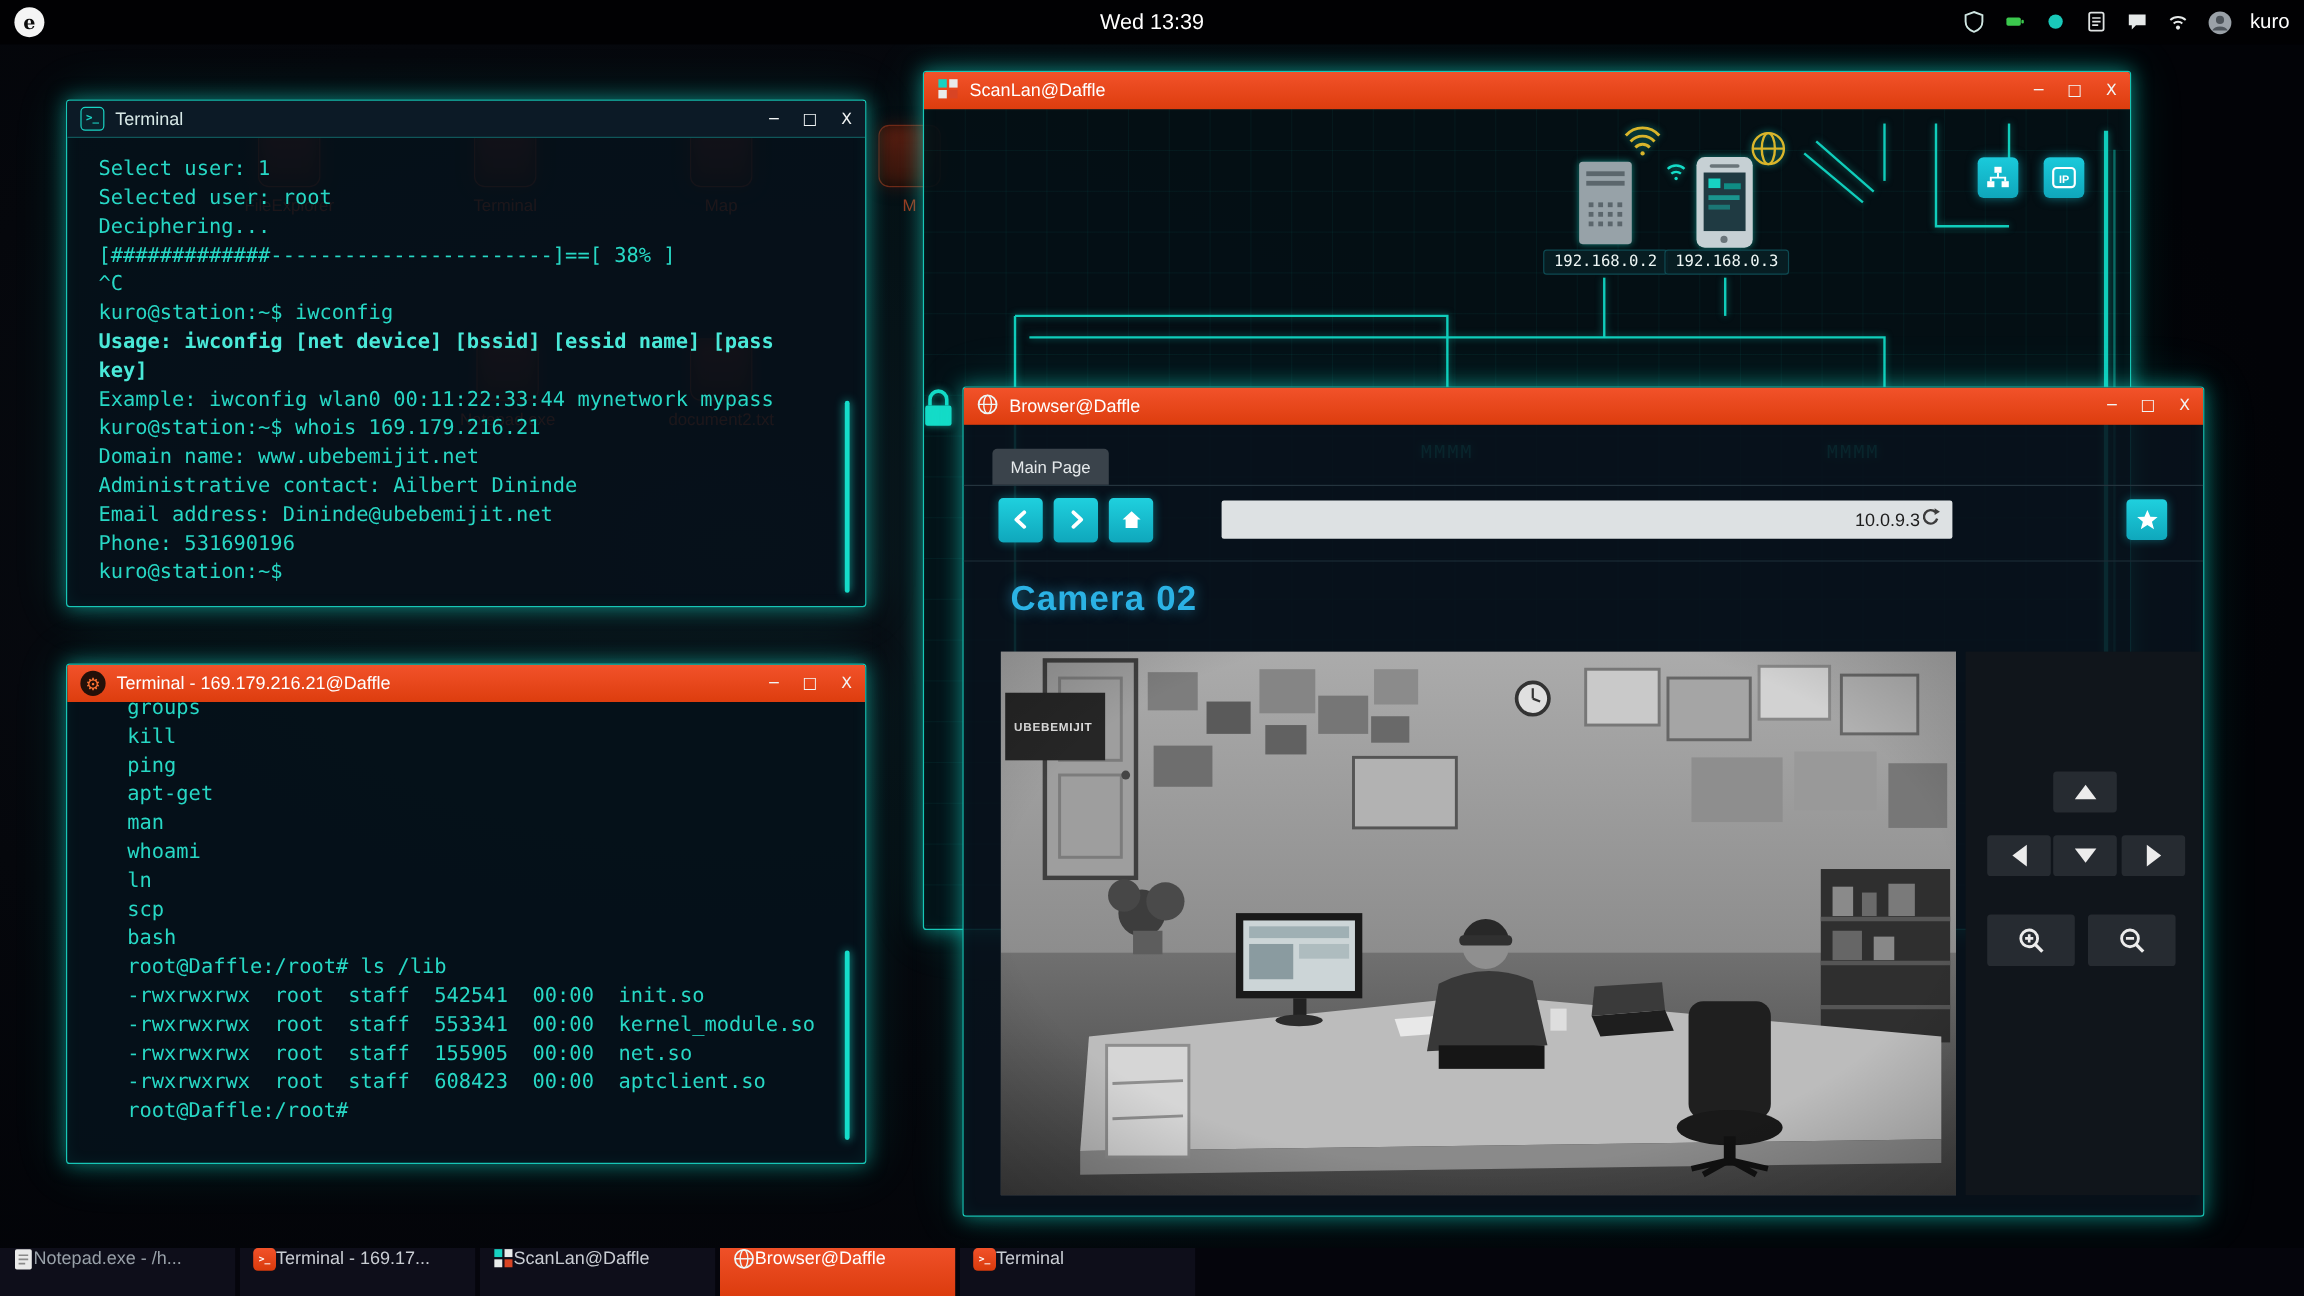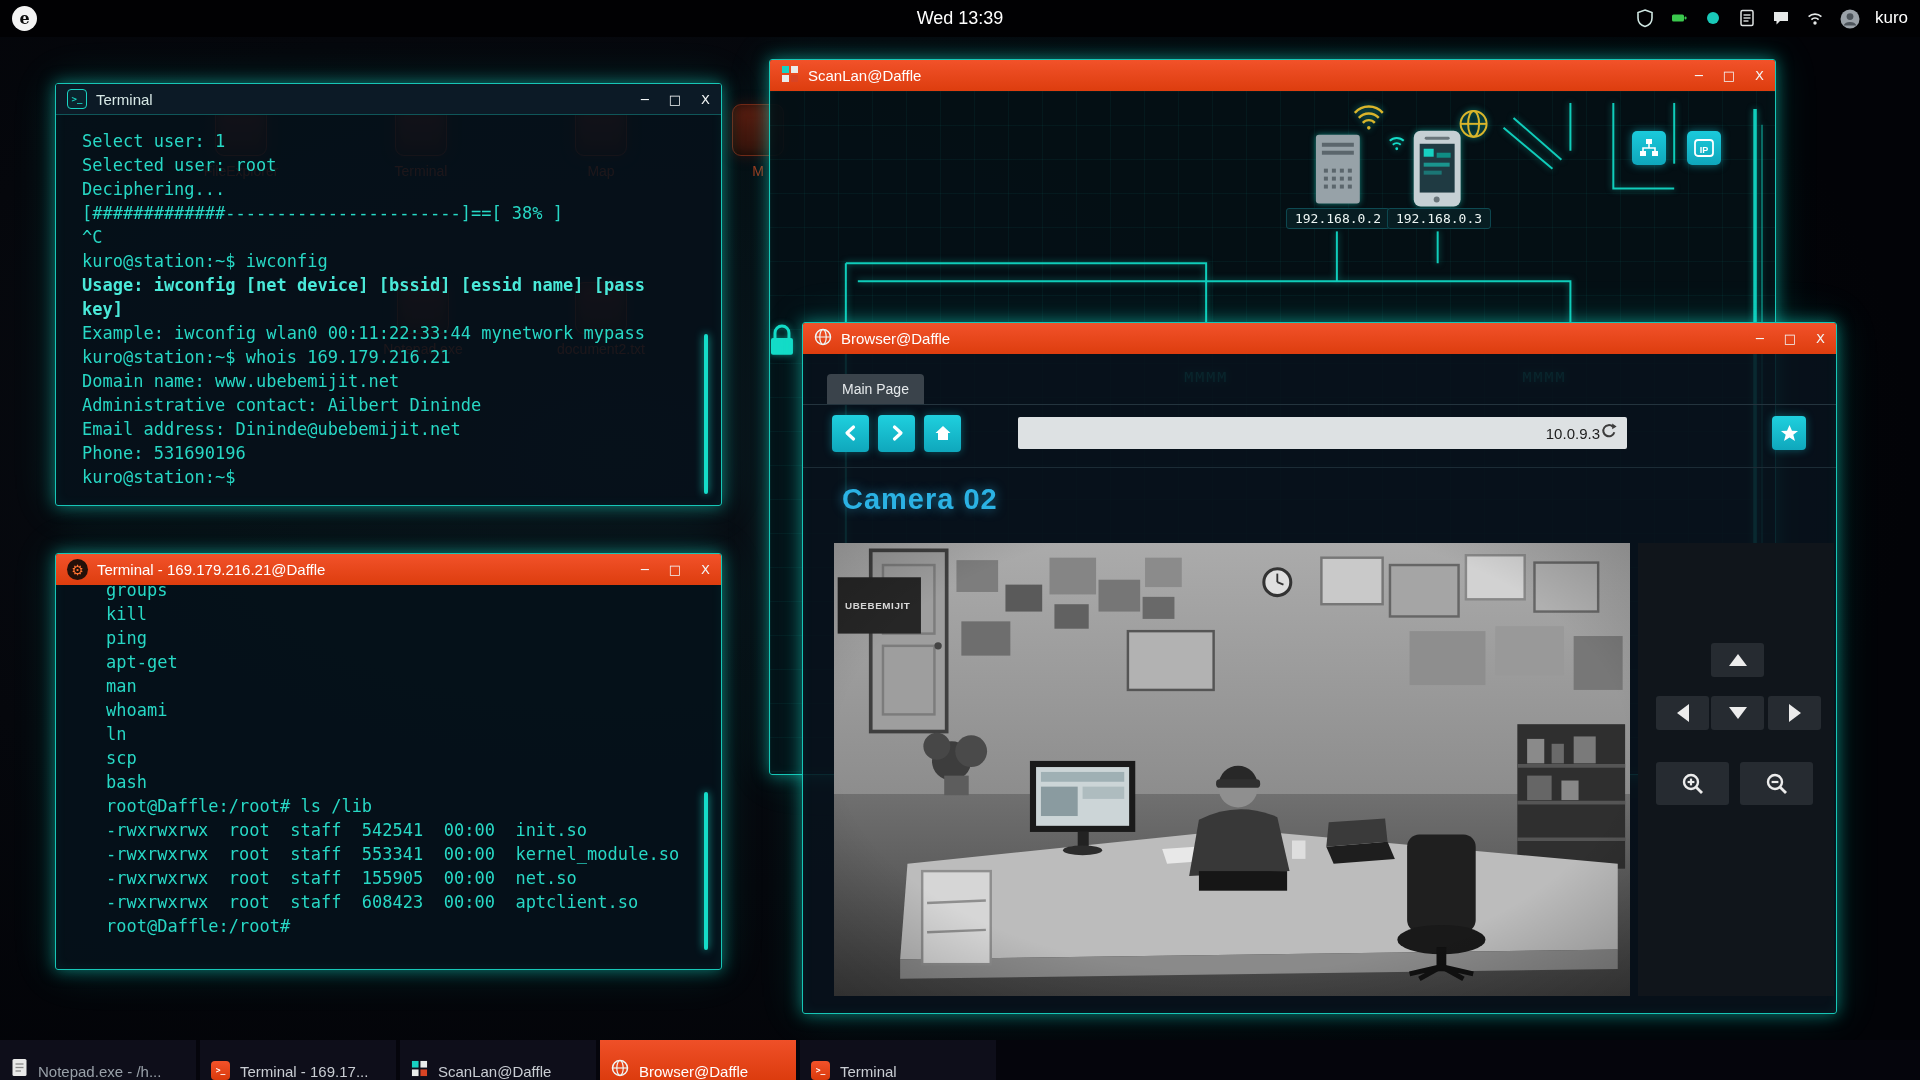--- a/index.html
+++ b/index.html
@@ -43,21 +43,21 @@
 .terminal1 .term-scroll{top:250px;height:160px;}
 .terminal2 .term-scroll{top:238px;height:158px;}
 
 
 .scanlan{left:769px;top:59px;width:1007px;height:716px;background:rgba(4,16,21,.93);z-index:10;}
 .scan-body{position:absolute;left:0;right:0;top:31px;bottom:0;
  background-image:linear-gradient(rgba(16,220,200,.05) 1px,transparent 1px),linear-gradient(90deg,rgba(16,220,200,.05) 1px,transparent 1px);
  background-size:34px 34px;}
 .scan-map{position:absolute;inset:0;width:100%;height:100%;filter:drop-shadow(0 0 3px rgba(18,220,200,.55));}
 .dev-label{position:absolute;transform:translateX(-50%);background:rgba(8,30,36,.92);border:1px solid #0e4a52;color:#eef6f4;font-family:"DejaVu Sans Mono",monospace;font-size:13px;padding:2px 8px;border-radius:3px;white-space:nowrap;}
-.scan-btn{position:absolute;width:34px;height:34px;border:none;border-radius:5px;background:linear-gradient(180deg,#1acadb,#0fa6bb);display:flex;align-items:center;justify-content:center;box-shadow:0 0 9px rgba(20,200,215,.55);cursor:pointer;}
+.scan-btn{position:absolute;width:34px;height:34px;border:none;border-radius:5px;background:linear-gradient(180deg,#1acadb,#0fa6bb);display:flex;align-items:center;justify-content:center;box-shadow:0 0 9px rgba(20,200,215,.55);cursor:pointer;margin-left:16px;}
 
 
 .browser{left:802px;top:322px;width:1035px;height:692px;background:rgba(8,18,28,.88);z-index:20;}
 .b-tab{position:absolute;left:24px;top:51px;height:30px;padding:0 15px;background:#3a434b;color:#e5e9eb;font-size:14px;display:flex;align-items:center;border-radius:4px 4px 0 0;z-index:2;}
 .b-tabline{position:absolute;left:0;right:0;top:81px;height:1px;background:#24343e;}
 .b-nav{position:absolute;left:0;right:0;top:88px;height:44px;display:flex;align-items:center;padding:0 29px;}
 .nav-btn{width:37px;height:37px;border:none;border-radius:4px;background:linear-gradient(180deg,#1fd0de,#0fa7bc);display:flex;align-items:center;justify-content:center;margin-right:9px;cursor:pointer;box-shadow:0 0 8px rgba(20,200,215,.4);}
 .url-bar{width:609px;height:32px;margin-left:48px;background:#dde1e3;border-radius:2px;display:flex;align-items:center;padding:0 9px;}
 .url-input{flex:1;border:none;background:transparent;font-size:15px;color:#1d1d1d;outline:none;font-family:"Liberation Sans",sans-serif;text-align:right;}
 .star-btn{margin-left:auto;margin-right:1px;width:34px;height:34px;border:none;border-radius:4px;background:linear-gradient(180deg,#1fd0de,#0fa7bc);display:flex;align-items:center;justify-content:center;cursor:pointer;box-shadow:0 0 8px rgba(20,200,215,.4);}
@@ -69,21 +69,21 @@
 .cam-btn{position:absolute;border:none;background:#262b31;border-radius:3px;display:flex;align-items:center;justify-content:center;cursor:pointer;}
 .cam-up{left:73px;top:100px;width:53px;height:34px;}
 .cam-left{left:18px;top:153px;width:53px;height:34px;}
 .cam-down{left:73px;top:153px;width:53px;height:34px;}
 .cam-right{left:130px;top:153px;width:53px;height:34px;}
 .cam-zin{left:18px;top:219px;width:73px;height:43px;}
 .cam-zout{left:102px;top:219px;width:73px;height:43px;}
 
 
 .taskbar{position:absolute;left:0;bottom:0;width:1920px;height:40px;background:#05050c;display:flex;align-items:stretch;z-index:70;}
-.task-item{width:196px;margin-right:4px;display:flex;align-items:flex-end;gap:10px;padding:0 11px;background:#0e0e1a;color:#c9cdd3;font-size:15px;cursor:pointer;}
+.task-item{width:196px;margin-right:4px;display:flex;align-items:flex-start;padding:0 11px;background:#0e0e1a;color:#c9cdd3;font-size:15px;cursor:pointer;}
 .task-item .ti-label{white-space:nowrap;overflow:hidden;text-overflow:ellipsis;}
 .task-item.dim{color:#98a0a8;}
 .task-item.active{background:linear-gradient(180deg,#ef5028,#dc3c0e);color:#fff;}
 .ti-term{flex:0 0 auto;width:19px;height:19px;border-radius:4px;background:linear-gradient(180deg,#f2522a,#d93a0c);color:#fff;font-size:8px;font-weight:bold;display:flex;align-items:center;justify-content:center;font-family:"DejaVu Sans Mono",monospace;}
 </style>
 </head>
 <body>
 
 <div class="screen">
 

